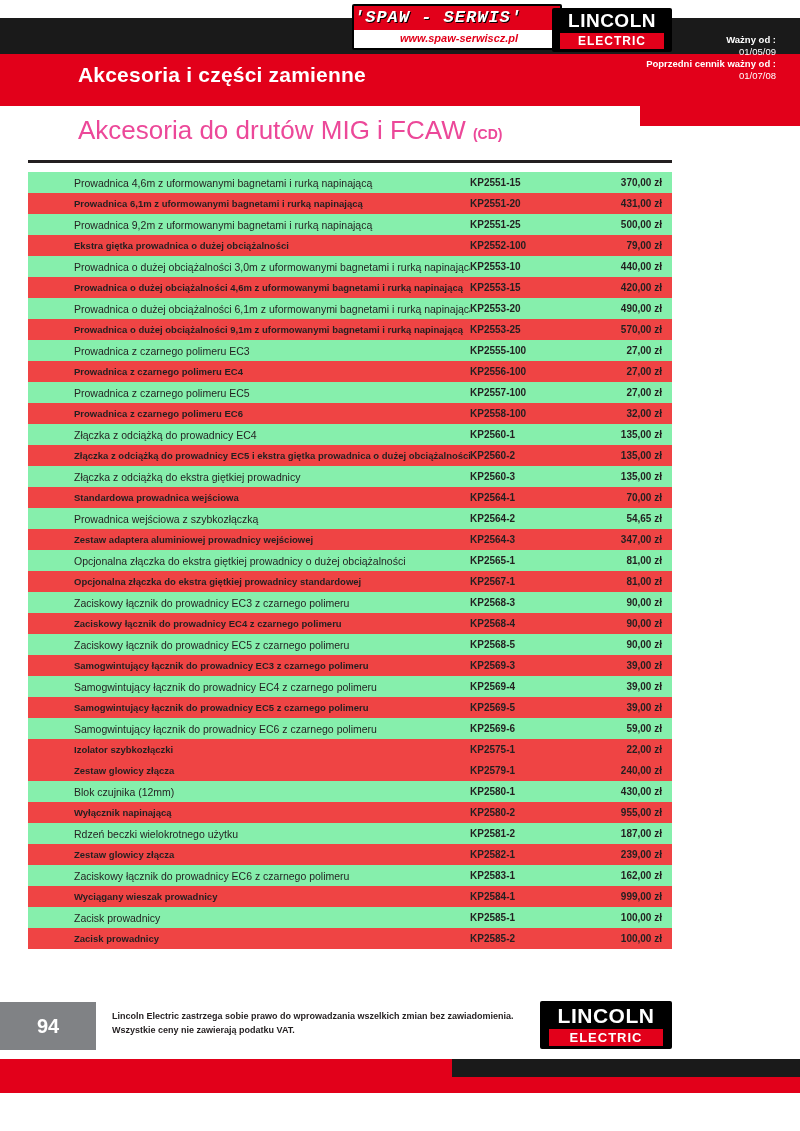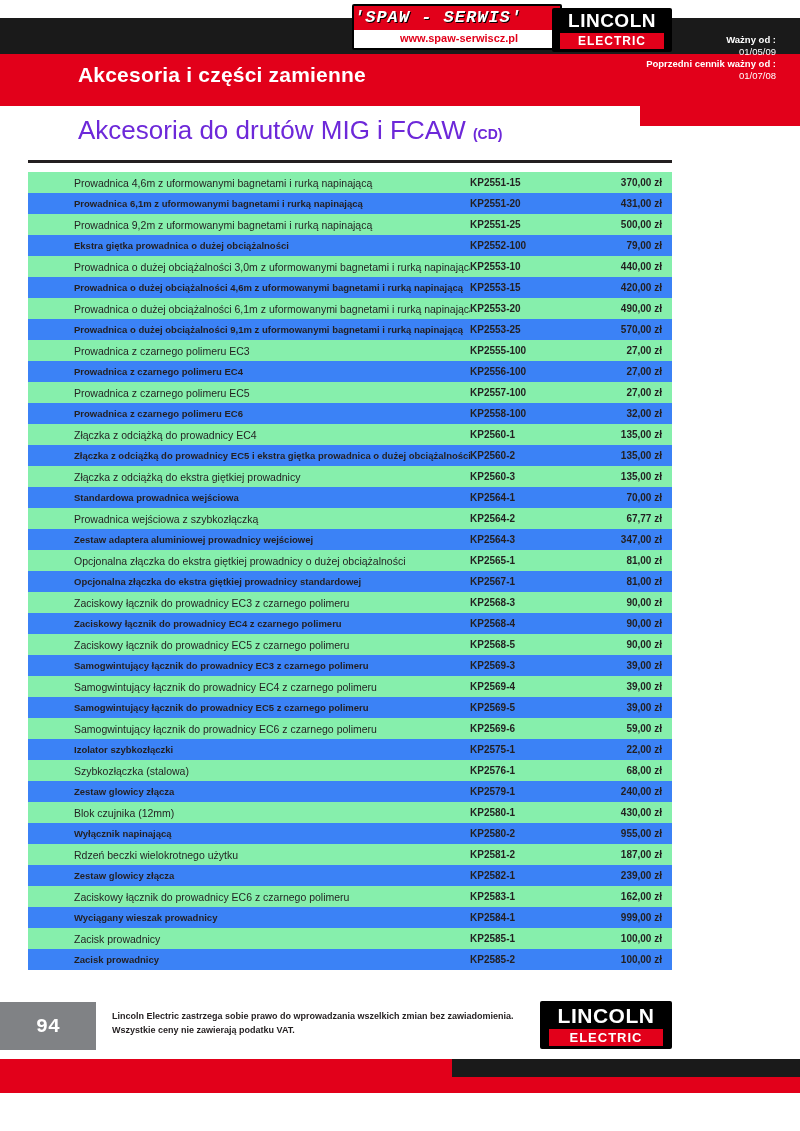--- a/index.html
+++ b/index.html
@@ -79,20 +79,21 @@
     letter-spacing: 1px;
     text-shadow: 1px 1px 0 #000;
   }
   .logo-spaw .url {
     position: absolute;
     left: 0; top: 26px;
     width: 210px;
     text-align: center;
     color: #e2001a;
     font-weight: bold;
+    font-style: italic;
     font-size: 11px;
   }
 
   
   .logo-lincoln-top {
     position: absolute;
     left: 552px; top: 8px;
     width: 120px; height: 44px;
     background: #000000;
     border-radius: 2px;
@@ -121,21 +122,21 @@
   }
   .section-bar-red-right {
     position: absolute;
     left: 640px; top: 106px;
     width: 160px; height: 20px;
     background: #e2001a;
   }
   .section-title {
     position: absolute;
     left: 78px; top: 115px;
-    color: #6d28d9;
+    color: #ec4899;
     font-size: 26px;
     font-weight: normal;
   }
   .section-title .sub {
     font-size: 14px;
     font-weight: bold;
     vertical-align: baseline;
   }
   .section-rule {
     position: absolute;
@@ -149,21 +150,21 @@
     position: absolute;
     left: 28px; top: 172px;
     width: 644px;
   }
   .row {
     display: flex;
     align-items: center;
     height: 21px;
     padding: 0 10px 0 46px;
   }
-  .row.alt { background: #3b82f6; }
+  .row.alt { background: #ef4444; }
   .row.plain { background: #86efac; }
   .desc {
     flex: 1 1 auto;
     font-size: 10.5px;
     color: #231f20;
     white-space: nowrap;
     overflow: hidden;
   }
   .row.alt .desc { font-size: 9.5px; font-weight: bold; }
   .code {
@@ -193,21 +194,20 @@
     width: 96px; height: 48px;
     background: #808285;
     display: flex;
     align-items: center;
     justify-content: center;
   }
   .page-num {
     color: #ffffff;
     font-size: 20px;
     font-weight: bold;
-    font-family: Liberation Mono, monospace;
   }
   .footer-note {
     position: absolute;
     left: 112px; top: 8px;
     font-size: 9px;
     color: #231f20;
     line-height: 14px;
     font-weight: bold;
   }
   .logo-lincoln-bottom {
@@ -370,21 +370,21 @@
       <div class="price">135,00 zł</div>
     </div>
     <div class="row alt">
       <div class="desc">Standardowa prowadnica wejściowa</div>
       <div class="code">KP2564-1</div>
       <div class="price">70,00 zł</div>
     </div>
     <div class="row plain">
       <div class="desc">Prowadnica wejściowa z szybkozłączką</div>
       <div class="code">KP2564-2</div>
-      <div class="price">67,77 zł</div>
+      <div class="price">54,65 zł</div>
     </div>
     <div class="row alt">
       <div class="desc">Zestaw adaptera aluminiowej prowadnicy wejściowej</div>
       <div class="code">KP2564-3</div>
       <div class="price">347,00 zł</div>
     </div>
     <div class="row plain">
       <div class="desc">Opcjonalna złączka do ekstra giętkiej prowadnicy o dużej obciążalności</div>
       <div class="code">KP2565-1</div>
       <div class="price">81,00 zł</div>
@@ -426,25 +426,20 @@
     </div>
     <div class="row plain">
       <div class="desc">Samogwintujący łącznik do prowadnicy EC6 z czarnego polimeru</div>
       <div class="code">KP2569-6</div>
       <div class="price">59,00 zł</div>
     </div>
     <div class="row alt">
       <div class="desc">Izolator szybkozłączki</div>
       <div class="code">KP2575-1</div>
       <div class="price">22,00 zł</div>
-    </div>
-    <div class="row plain">
-      <div class="desc">Szybkozłączka (stalowa)</div>
-      <div class="code">KP2576-1</div>
-      <div class="price">68,00 zł</div>
     </div>
     <div class="row alt">
       <div class="desc">Zestaw glowicy złącza</div>
       <div class="code">KP2579-1</div>
       <div class="price">240,00 zł</div>
     </div>
     <div class="row plain">
       <div class="desc">Blok czujnika (12mm)</div>
       <div class="code">KP2580-1</div>
       <div class="price">430,00 zł</div>

